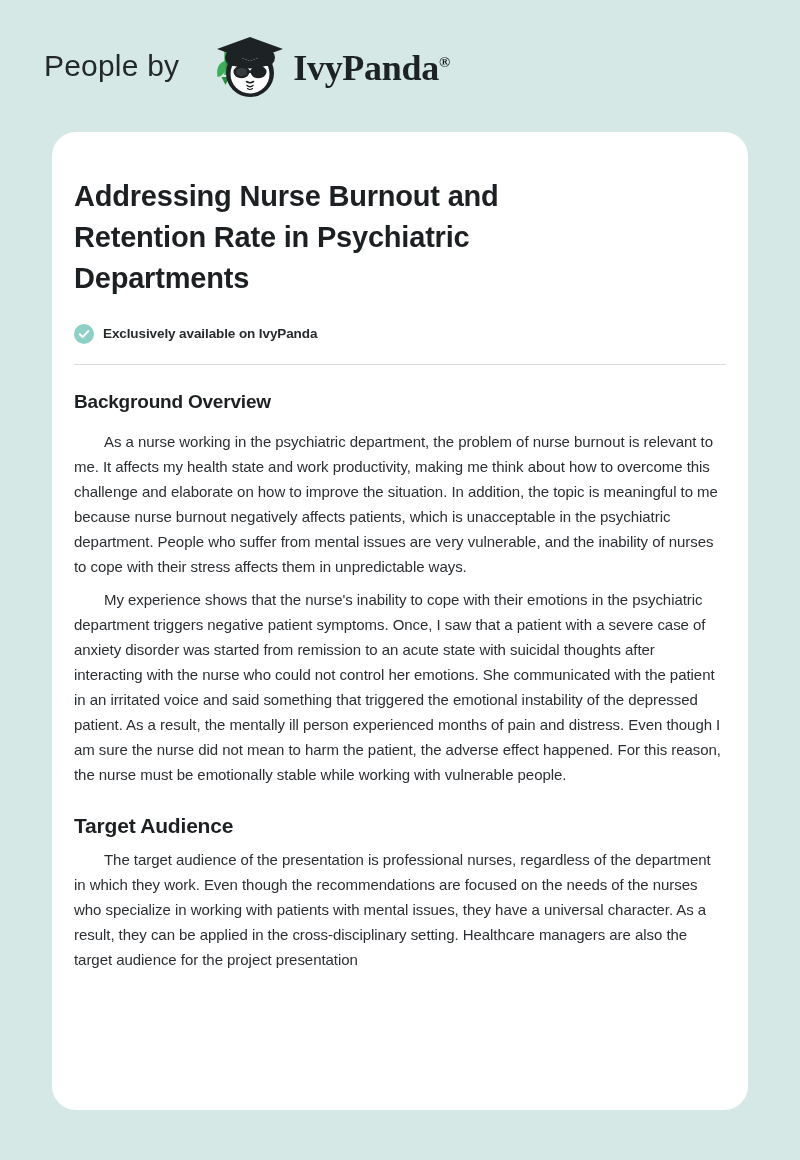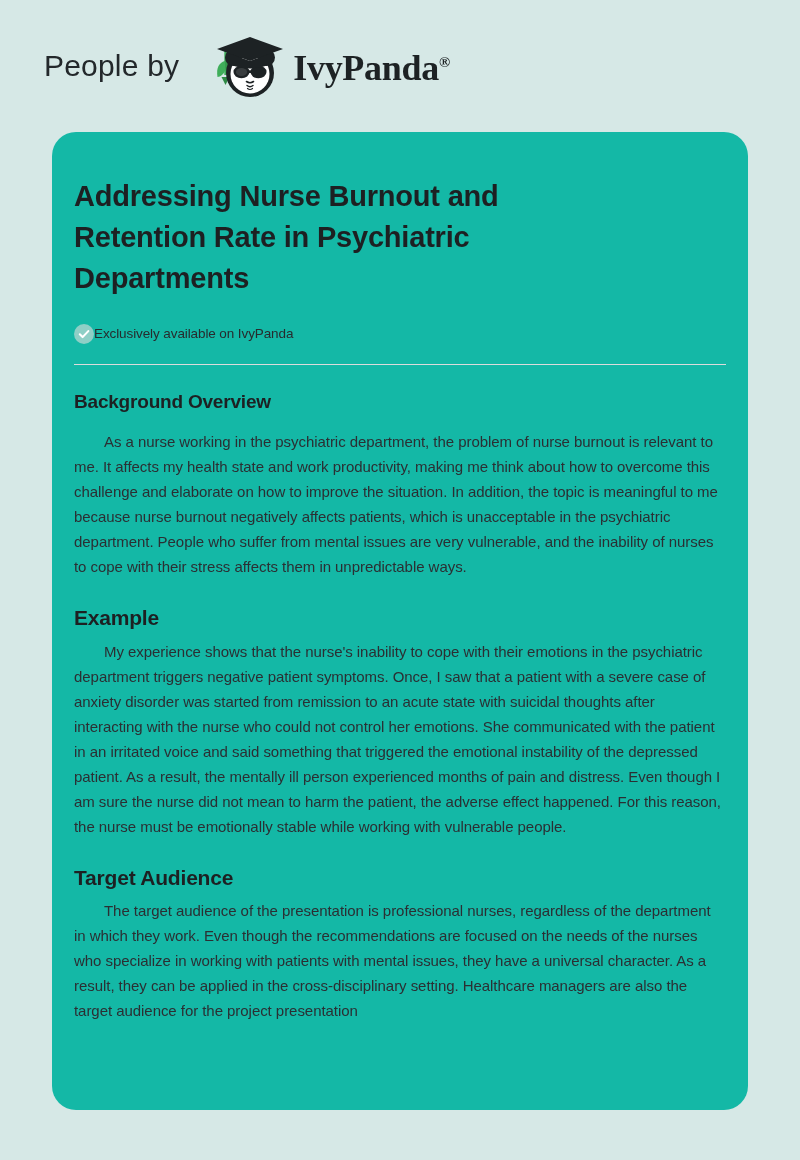--- a/index.html
+++ b/index.html
@@ -57,21 +57,21 @@
     font-weight: 700;
   }
 
   
   .paper-card {
     position: absolute;
     left: 52px;
     top: 132px;
     width: 696px;
     height: 978px;
-    background: #14b8a6;
+    background: #ffffff;
     border-radius: 24px;
     box-sizing: border-box;
     padding: 30px 22px 0 22px;
     overflow: hidden;
   }
   .paper-inner {
     padding: 0 0 0 0;
   }
 
   .doc-title {
@@ -95,23 +95,23 @@
     border-radius: 50%;
     background: #8ecfc6;
     display: inline-flex;
     align-items: center;
     justify-content: center;
     flex: 0 0 auto;
   }
   .check-badge svg { display: block; }
   .exclusive-text {
     font-size: 13.5px;
-    font-weight: 400;
+    font-weight: 700;
     color: #272b2e;
-    margin-left: 0;
+    margin-left: 9px;
     letter-spacing: -0.1px;
   }
 
   .divider {
     height: 1px;
     background: #dcdcdc;
     margin: 20px 0 0 0;
   }
 
   .section-heading {
@@ -189,20 +189,19 @@
         </svg>
       </span>
       <span class="exclusive-text">Exclusively available on IvyPanda</span>
     </div>
 
     <div class="divider"></div>
 
     <h2 class="section-heading">Background Overview</h2>
     <p class="body-paragraph">As a nurse working in the psychiatric department, the problem of nurse burnout is relevant to me. It affects my health state and work productivity, making me think about how to overcome this challenge and elaborate on how to improve the situation. In addition, the topic is meaningful to me because nurse burnout negatively affects patients, which is unacceptable in the psychiatric department. People who suffer from mental issues are very vulnerable, and the inability of nurses to cope with their stress affects them in unpredictable ways.</p>
 
-    <h3 class="section-heading sub">Example</h3>
     <p class="body-paragraph tight">My experience shows that the nurse's inability to cope with their emotions in the psychiatric department triggers negative patient symptoms. Once, I saw that a patient with a severe case of anxiety disorder was started from remission to an acute state with suicidal thoughts after interacting with the nurse who could not control her emotions. She communicated with the patient in an irritated voice and said something that triggered the emotional instability of the depressed patient.  As a result, the mentally ill person experienced months of pain and distress. Even though I am sure the nurse did not mean to harm the patient, the adverse effect happened. For this reason, the nurse must be emotionally stable while working with vulnerable people.</p>
 
     <h3 class="section-heading sub">Target Audience</h3>
     <p class="body-paragraph tight">The target audience of the presentation is professional nurses, regardless of the department in which they work. Even though the recommendations are focused on the needs of the nurses who specialize in working with patients with mental issues, they have a universal character. As a result, they can be applied in the cross-disciplinary setting. Healthcare managers are also the target audience for the project presentation</p>
 
   </div>
 </div>
 
 </body></html>

